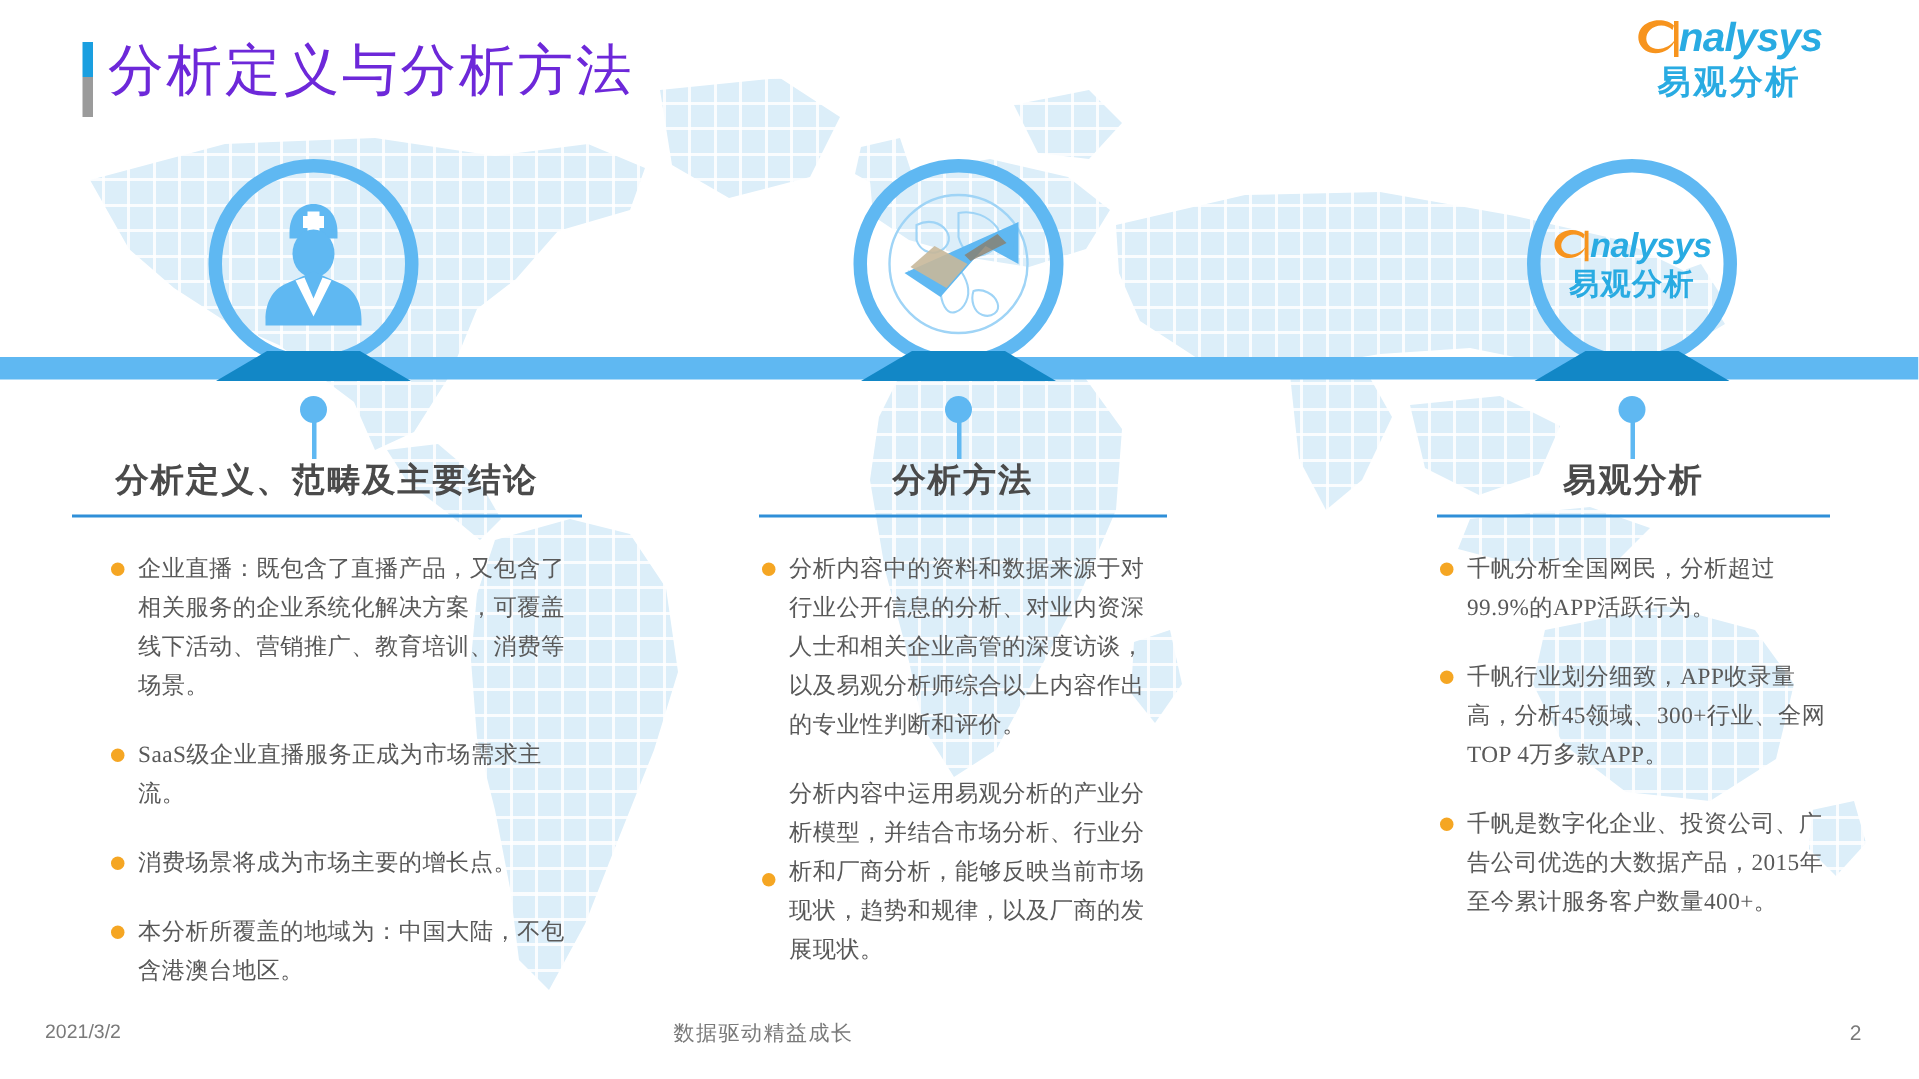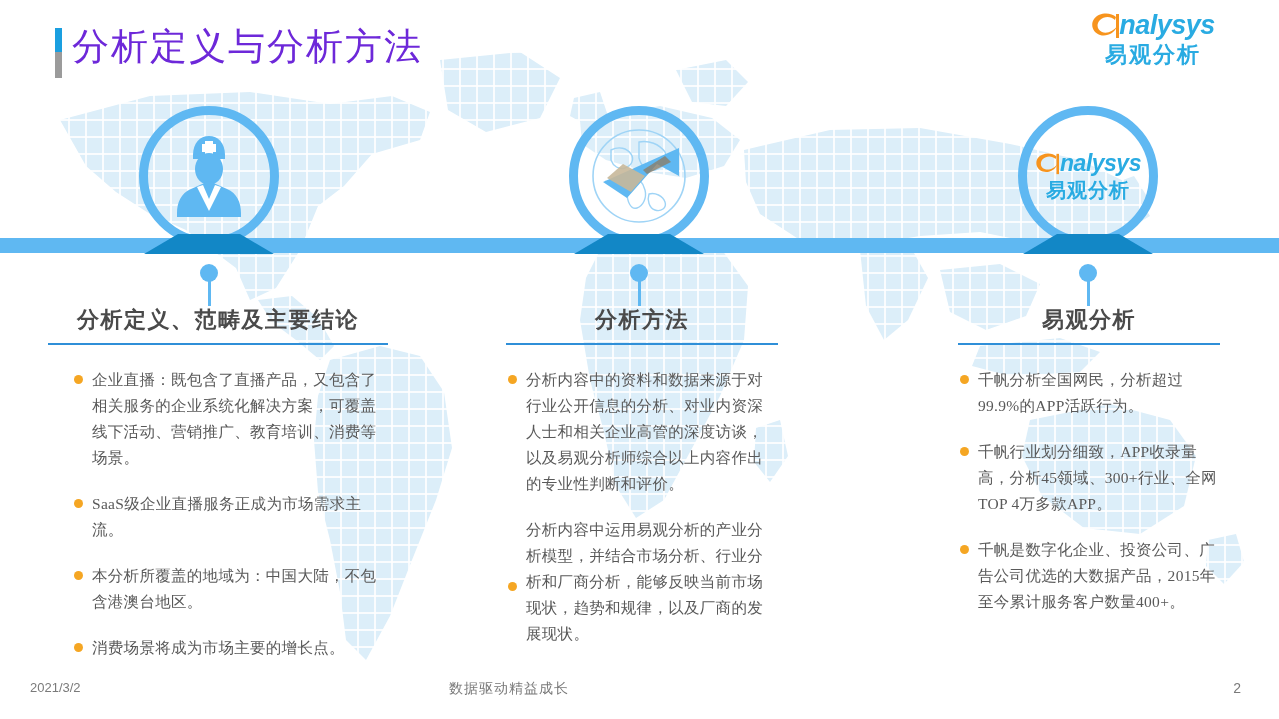--- a/index.html
+++ b/index.html
@@ -234,25 +234,25 @@
     <div class="bullet">
       <span class="bullet-dot"></span>
       <span class="bullet-text">企业直播：既包含了直播产品，又包含了相关服务的企业系统化解决方案，可覆盖线下活动、营销推广、教育培训、消费等场景。</span>
     </div>
     <div class="bullet">
       <span class="bullet-dot"></span>
       <span class="bullet-text">SaaS级企业直播服务正成为市场需求主流。</span>
     </div>
     <div class="bullet">
       <span class="bullet-dot"></span>
+      <span class="bullet-text">消费场景将成为市场主要的增长点。</span>
+    </div>
+    <div class="bullet">
+      <span class="bullet-dot"></span>
       <span class="bullet-text">本分析所覆盖的地域为：中国大陆，不包含港澳台地区。</span>
-    </div>
-    <div class="bullet">
-      <span class="bullet-dot"></span>
-      <span class="bullet-text">消费场景将成为市场主要的增长点。</span>
     </div>
   </div>
 </div>
 
 <div class="col" style="left:506px;top:305px;width:272px;">
   <div class="col-head">分析方法</div>
   <div class="col-rule"></div>
   <div class="bullets" style="padding-left:2px;">
     <div class="bullet">
       <span class="bullet-dot"></span>

